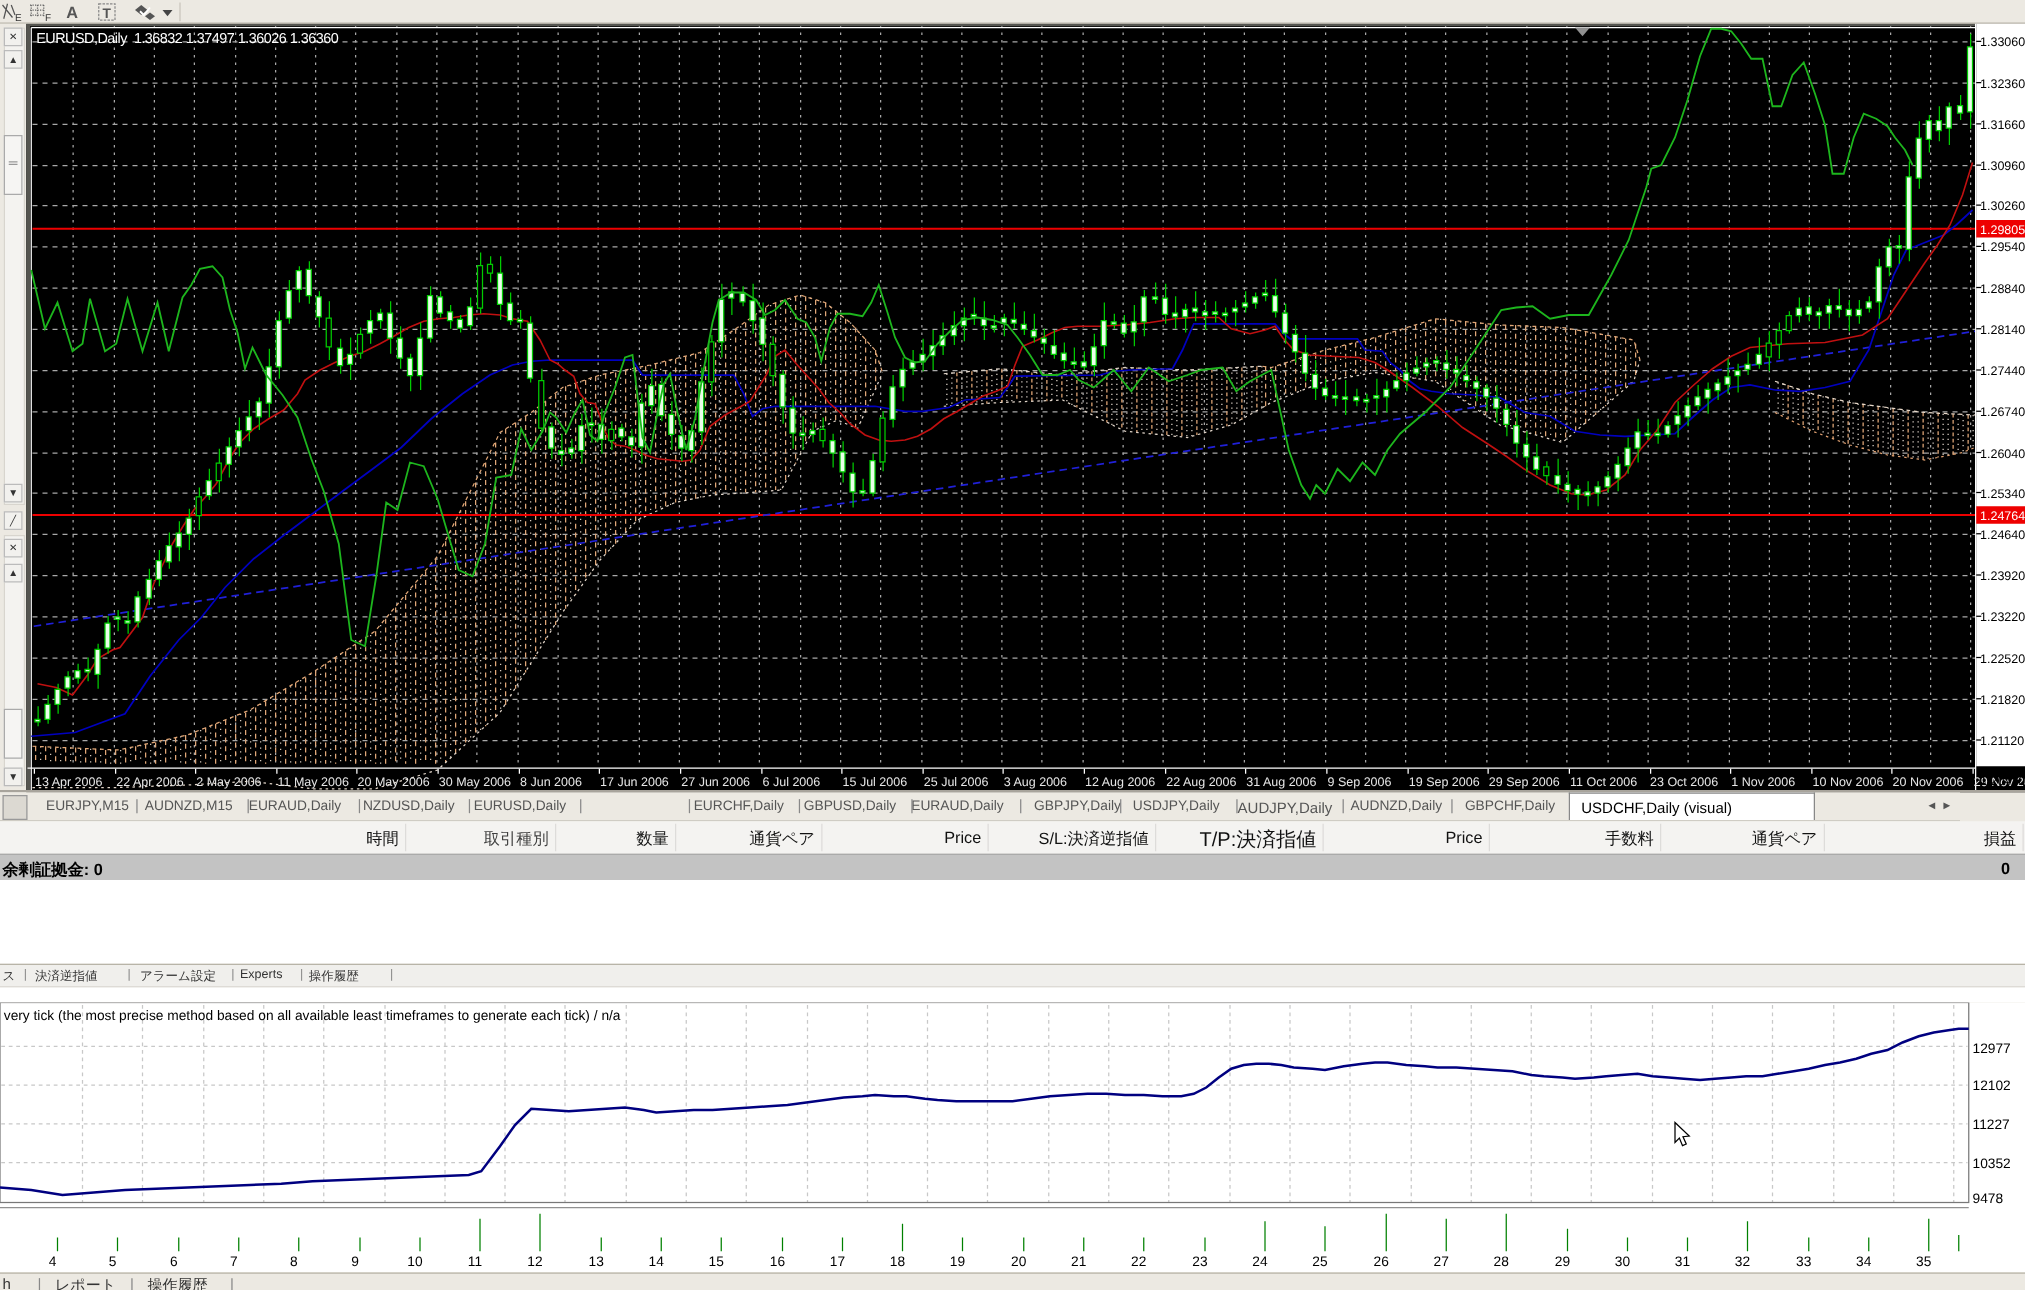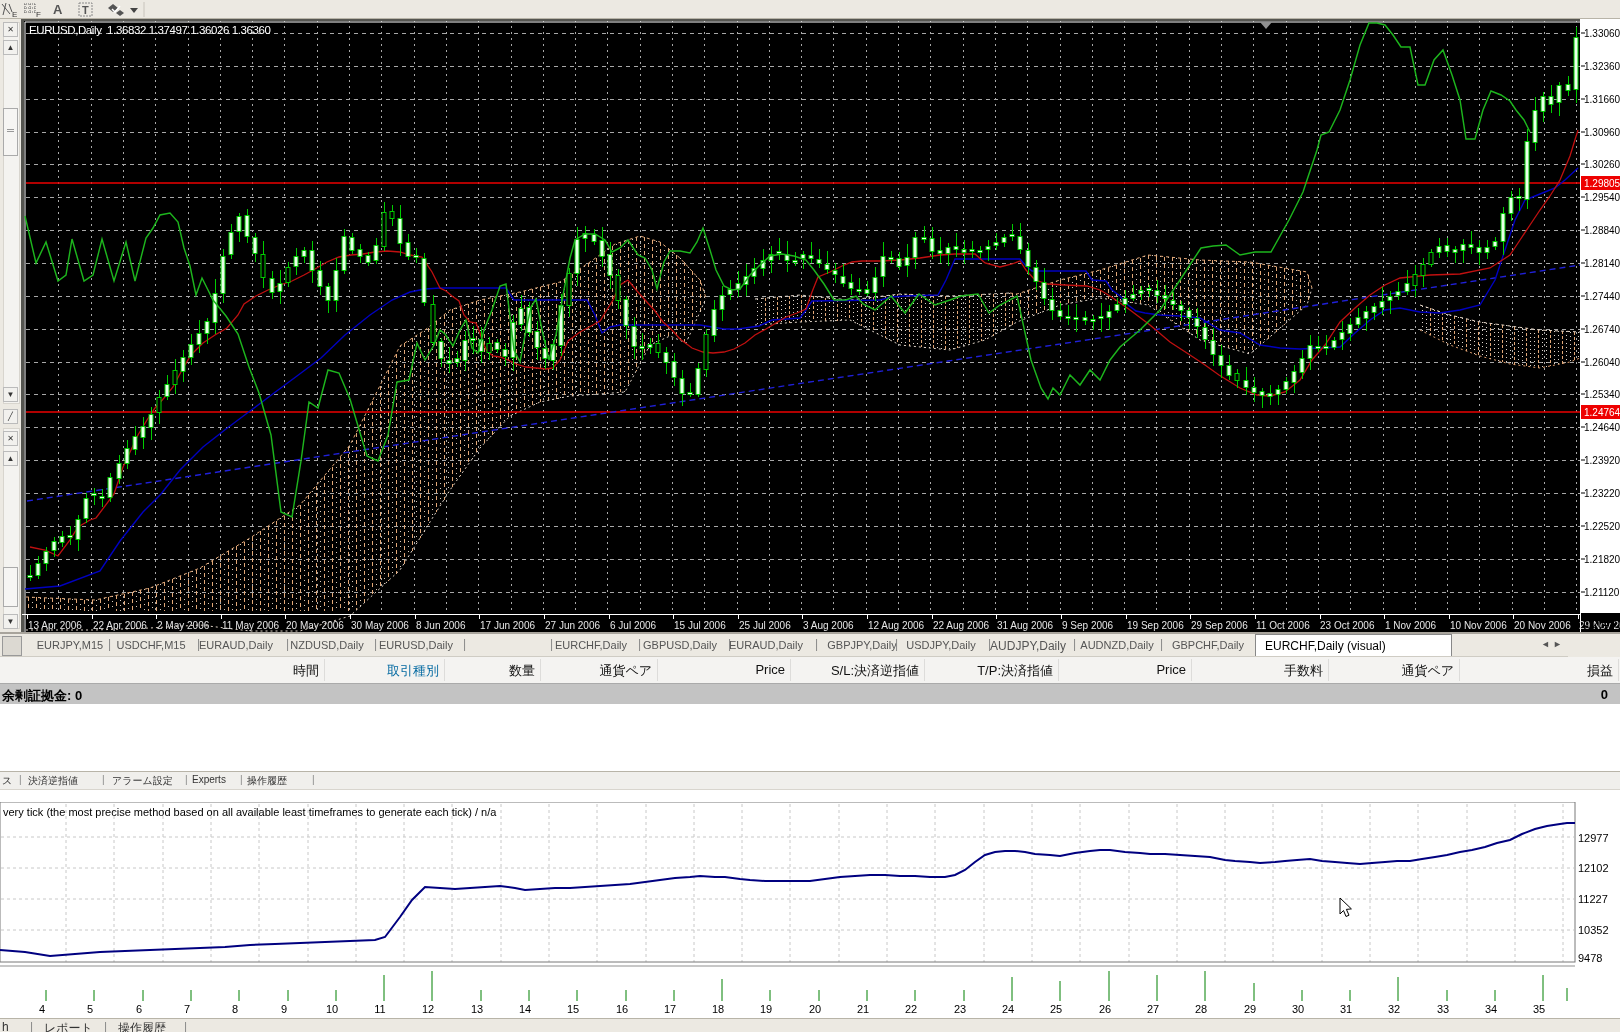--- a/index.html
+++ b/index.html
@@ -969,21 +969,21 @@
       <text x="1584" y="628" font-size="10" fill="#000">1.20420</text>
       <rect x="1581" y="176" width="39" height="14" fill="#ee0000"></rect>
       <text x="1584" y="187" font-size="10" fill="#fff">1.29805</text>
       <rect x="1581" y="405" width="39" height="14" fill="#ee0000"></rect>
       <text x="1584" y="416" font-size="10" fill="#fff">1.24764</text>
       <text x="29" y="34" font-size="11.5" letter-spacing="-0.4" fill="#ffffff">EURUSD,Daily&nbsp;&nbsp;1.36832 1.37497 1.36026 1.36360</text>
     </svg></div>
 <div class="abs" style="left:0;top:634px;width:1568px;height:23px;background:#ece9e2;border-bottom:1px solid #cfccc4;">
     <div class="abs" style="left:2px;top:2px;width:20px;height:20px;background:#dcd9d2;border:1px solid #999;"></div>
     <span style="position:absolute;left:70px;top:5px;font-size:11px;color:#555;transform:translateX(-50%);white-space:nowrap;">EURJPY,M15</span>
-    <span style="position:absolute;left:151px;top:5px;font-size:11px;color:#555;transform:translateX(-50%);white-space:nowrap;">USDCHF,M15</span>
+    <span style="position:absolute;left:151px;top:5px;font-size:11px;color:#555;transform:translateX(-50%);white-space:nowrap;">AUDNZD,M15</span>
     <span style="position:absolute;left:236px;top:5px;font-size:11px;color:#555;transform:translateX(-50%);white-space:nowrap;">EURAUD,Daily</span>
     <span style="position:absolute;left:327px;top:5px;font-size:11px;color:#555;transform:translateX(-50%);white-space:nowrap;">NZDUSD,Daily</span>
     <span style="position:absolute;left:416px;top:5px;font-size:11px;color:#555;transform:translateX(-50%);white-space:nowrap;">EURUSD,Daily</span>
     <span style="position:absolute;left:504px;top:5px;font-size:11px;color:#555;transform:translateX(-50%);white-space:nowrap;margin-top:18px;">EURGBP,Daily</span>
     <span style="position:absolute;left:591px;top:5px;font-size:11px;color:#555;transform:translateX(-50%);white-space:nowrap;">EURCHF,Daily</span>
     <span style="position:absolute;left:680px;top:5px;font-size:11px;color:#555;transform:translateX(-50%);white-space:nowrap;">GBPUSD,Daily</span>
     <span style="position:absolute;left:766px;top:5px;font-size:11px;color:#555;transform:translateX(-50%);white-space:nowrap;">EURAUD,Daily</span>
     <span style="position:absolute;left:862px;top:5px;font-size:11px;color:#555;transform:translateX(-50%);white-space:nowrap;">GBPJPY,Daily</span>
     <span style="position:absolute;left:941px;top:5px;font-size:11px;color:#555;transform:translateX(-50%);white-space:nowrap;">USDJPY,Daily</span>
     <span style="position:absolute;left:1028px;top:5px;font-size:12px;color:#555;transform:translateX(-50%);white-space:nowrap;">AUDJPY,Daily</span>
@@ -995,38 +995,38 @@
     <span style="position:absolute;left:374px;top:3px;font-size:12px;color:#888;">|</span>
     <span style="position:absolute;left:463px;top:3px;font-size:12px;color:#888;">|</span>
     <span style="position:absolute;left:550px;top:3px;font-size:12px;color:#888;">|</span>
     <span style="position:absolute;left:638px;top:3px;font-size:12px;color:#888;">|</span>
     <span style="position:absolute;left:728px;top:3px;font-size:12px;color:#888;">|</span>
     <span style="position:absolute;left:815px;top:3px;font-size:12px;color:#888;">|</span>
     <span style="position:absolute;left:895px;top:3px;font-size:12px;color:#888;">|</span>
     <span style="position:absolute;left:988px;top:3px;font-size:12px;color:#888;">|</span>
     <span style="position:absolute;left:1073px;top:3px;font-size:12px;color:#888;">|</span>
     <span style="position:absolute;left:1160px;top:3px;font-size:12px;color:#888;">|</span>
-    <div class="abs" style="left:1255px;top:0px;width:197px;height:22px;background:#fff;border:1px solid #888;border-bottom:none;font-size:12px;color:#000;text-align:left;padding-left:9px;line-height:22px;">EURCHF,Daily (visual)</div>
+    <div class="abs" style="left:1255px;top:0px;width:197px;height:22px;background:#fff;border:1px solid #888;border-bottom:none;font-size:12px;color:#000;text-align:left;padding-left:9px;line-height:22px;">USDCHF,Daily (visual)</div>
     <span style="position:absolute;right:18px;top:5px;font-size:9px;color:#555;">◄</span>
     <span style="position:absolute;right:6px;top:5px;font-size:9px;color:#555;">►</span>
   </div>
 <div class="abs" style="left:0;top:657px;width:1620px;height:26px;background:#f4f3f1;">
     <span style="position:absolute;right:1301px;top:5px;font-size:13px;color:#111;white-space:nowrap;">時間</span>
     <div style="position:absolute;left:324px;top:2px;width:1px;height:22px;background:#dddcda;"></div>
-    <span style="position:absolute;right:1181px;top:5px;font-size:13px;color:#0369a1;white-space:nowrap;">取引種別</span>
+    <span style="position:absolute;right:1181px;top:5px;font-size:13px;color:#404040;white-space:nowrap;">取引種別</span>
     <div style="position:absolute;left:444px;top:2px;width:1px;height:22px;background:#dddcda;"></div>
     <span style="position:absolute;right:1085px;top:5px;font-size:13px;color:#111;white-space:nowrap;">数量</span>
     <div style="position:absolute;left:540px;top:2px;width:1px;height:22px;background:#dddcda;"></div>
     <span style="position:absolute;right:968px;top:5px;font-size:13px;color:#111;white-space:nowrap;">通貨ペア</span>
     <div style="position:absolute;left:657px;top:2px;width:1px;height:22px;background:#dddcda;"></div>
     <span style="position:absolute;right:835px;top:5px;font-size:13px;color:#111;white-space:nowrap;">Price</span>
     <div style="position:absolute;left:790px;top:2px;width:1px;height:22px;background:#dddcda;"></div>
     <span style="position:absolute;right:701px;top:5px;font-size:13px;color:#111;white-space:nowrap;">S/L:決済逆指値</span>
     <div style="position:absolute;left:924px;top:2px;width:1px;height:22px;background:#dddcda;"></div>
-    <span style="position:absolute;right:567px;top:5px;font-size:13px;color:#111;white-space:nowrap;">T/P:決済指値</span>
+    <span style="position:absolute;right:567px;top:5px;font-size:16px;color:#111;white-space:nowrap;">T/P:決済指値</span>
     <div style="position:absolute;left:1058px;top:2px;width:1px;height:22px;background:#dddcda;"></div>
     <span style="position:absolute;right:434px;top:5px;font-size:13px;color:#111;white-space:nowrap;">Price</span>
     <div style="position:absolute;left:1191px;top:2px;width:1px;height:22px;background:#dddcda;"></div>
     <span style="position:absolute;right:297px;top:5px;font-size:13px;color:#111;white-space:nowrap;">手数料</span>
     <div style="position:absolute;left:1328px;top:2px;width:1px;height:22px;background:#dddcda;"></div>
     <span style="position:absolute;right:166px;top:5px;font-size:13px;color:#111;white-space:nowrap;">通貨ペア</span>
     <div style="position:absolute;left:1459px;top:2px;width:1px;height:22px;background:#dddcda;"></div>
     <span style="position:absolute;right:7px;top:5px;font-size:13px;color:#111;white-space:nowrap;">損益</span>
     <div style="position:absolute;left:1618px;top:2px;width:1px;height:22px;background:#dddcda;"></div>
   </div>

